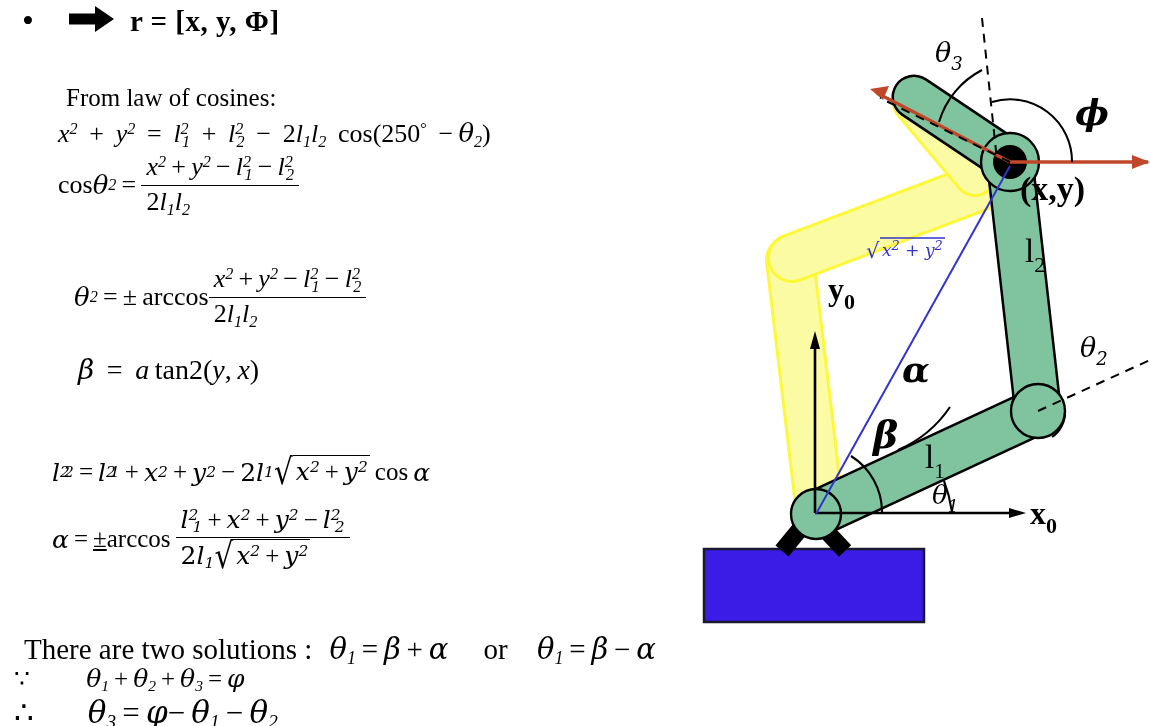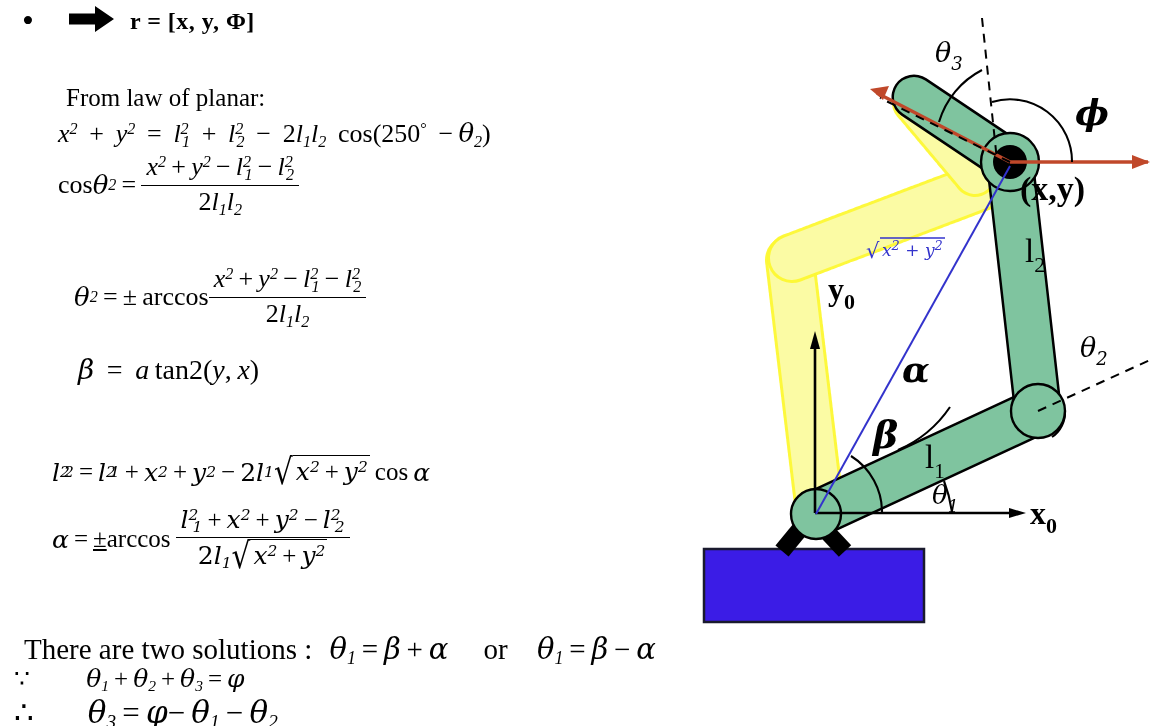--- a/index.html
+++ b/index.html
@@ -23,35 +23,35 @@
   .bullet-dot {
     font-size:34px; line-height:1; margin-right:16px;
     font-family:"Liberation Serif", serif;
   }
   .title-text {
     font-size:36px; line-height:1.05;
     font-family:"Liberation Serif", serif;
   }
   .fat-arrow { margin:0 14px 0 18px; display:inline-block; }
   .r-vec {
-    font-size:24px; font-weight:bold;
+    font-size:29px; font-weight:bold;
     font-family:"Liberation Serif", serif;
     letter-spacing:0.5px;
   }
 
   
   .mi { font-style:italic; font-family:"Liberation Serif", serif; }
   .mn, .mo { font-style:normal; font-family:"Liberation Serif", serif; }
   .grk { font-style:italic; font-family:"DejaVu Serif", serif; }
   sub, sup { font-size:0.62em; font-style:italic; }
   sub { vertical-align:-0.28em; }
   sup { vertical-align:0.52em; }
 
   
-  .frac { display:inline-block; vertical-align:middle; text-align:center; }
+  .frac { display:inline-block; vertical-align:middle; }
   .frac > .num { display:block; padding:0 5px 1px 5px; }
   .frac > .den { display:block; border-top:1.6px solid #000; padding:1px 5px 0 5px; }
 
   
   .sqrt { display:inline-block; white-space:nowrap; }
   .sqrt > .rad { display:inline-block; vertical-align:-0.07em; font-size:1.18em;
                  transform:scaleY(1.22); transform-origin:center; }
   .sqrt > .bod { display:inline-block; border-top:1.5px solid #000; padding:1px 2px 0 3px; }
 
   
@@ -102,21 +102,21 @@
   <div class="title-row">
     <span class="bullet-dot">•</span>
     <span class="fat-arrow">
       <svg width="48" height="30" viewBox="0 0 48 30" aria-hidden="true">
         <path d="M1 9.5 H27 V2 L46 15 L27 28 V20.5 H1 Z" fill="#000"></path>
       </svg>
     </span>
     <span class="r-vec">r = [x, y, Φ]</span>
   </div>
 
-  <div class="from-law">From law of planar:</div>
+  <div class="from-law">From law of cosines:</div>
 
   <div class="eq-a">
     <span class="mi">x</span><sup>2</sup>
     <span class="mo"> + </span>
     <span class="mi">y</span><sup>2</sup>
     <span class="mo"> = </span>
     <span class="mi">l</span><sup>2</sup><sub style="margin-left:-0.42em">1</sub>
     <span class="mo"> + </span>
     <span class="mi">l</span><sup>2</sup><sub style="margin-left:-0.42em">2</sub>
     <span class="mo"> − </span>

